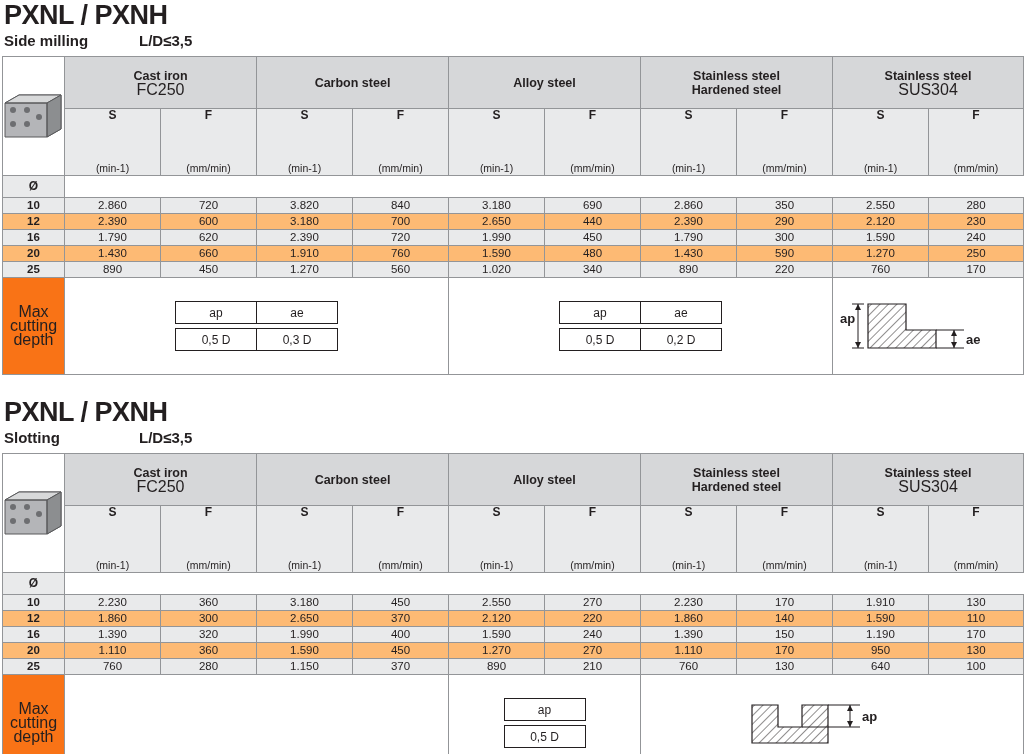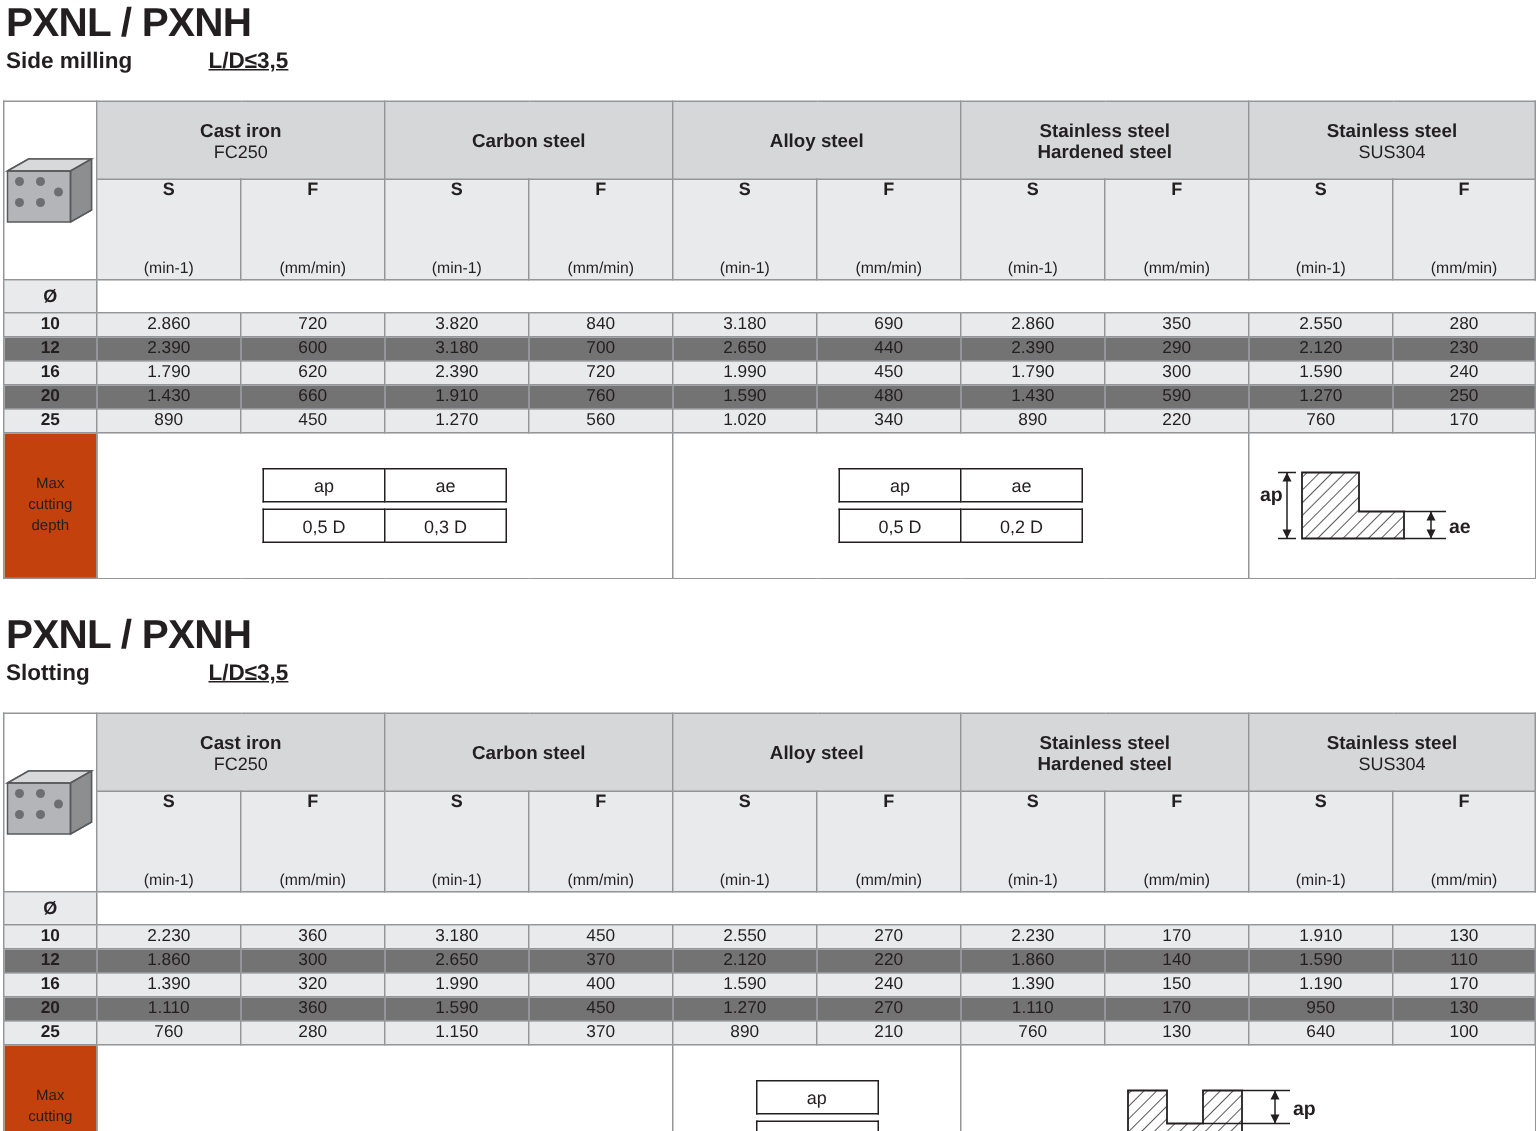--- a/index.html
+++ b/index.html
@@ -17,26 +17,26 @@
   .title {
     font-size: 27px;
     font-weight: bold;
     letter-spacing: -0.5px;
     padding: 0 16px 0 4px;
     line-height: 30px;
   }
   .subtitle-row {
     display: flex;
     align-items: baseline;
-    padding: 2px 0 18px 4px;
+    padding: 2px 0 7px 4px;
     font-size: 15px;
     font-weight: bold;
   }
   .subtitle-row .sub-a { min-width: 135px; }
-  .subtitle-row .sub-b { font-weight: bold; text-decoration: underline; }
+  .subtitle-row .sub-b { font-weight: bold; }
 
   table.grid {
     border-collapse: collapse;
     width: 1021px;
     margin-left: 2px;
     table-layout: fixed;
     padding-left: 20px;
   }
   table.grid td, table.grid th {
     border: 1px solid #939598;
@@ -54,21 +54,21 @@
 
   .mat-head {
     background: #d6d7d9;
     height: 52px;
     font-size: 12.5px;
     font-weight: bold;
     line-height: 14px;
   }
   .mat-head .m2 {
     font-weight: normal;
-    font-size: 12px;
+    font-size: 16px;
   }
 
   .sub-head {
     background: #e9eaeb;
     height: 34px;
     font-size: 11.5px;
     line-height: 13px;
   }
   .sub-head .sf { font-weight: bold; font-size: 12px; }
   .sub-head .un { font-size: 10.5px; margin-top: 40px; }
@@ -77,27 +77,27 @@
     font-size: 12px;
     font-weight: bold;
   }
 
   tr.data td {
     font-size: 11.5px;
     height: 15.6px;
     line-height: 15px;
   }
   tr.odd td { background: #e9eaeb; }
-  tr.even td { background: #737373; }
+  tr.even td { background: #fdba74; }
   td.dia { font-weight: bold; }
 
   .depth-label {
-    font-size: 10px;
+    font-size: 16px;
     line-height: 14px;
-    background: #c2410c;
+    background: #f97316;
     height: 96px;
   }
   .depth-cell {
     background: #ffffff;
     padding: 0;
     position: relative;
   }
 
   table.inner {
     border-collapse: collapse;

